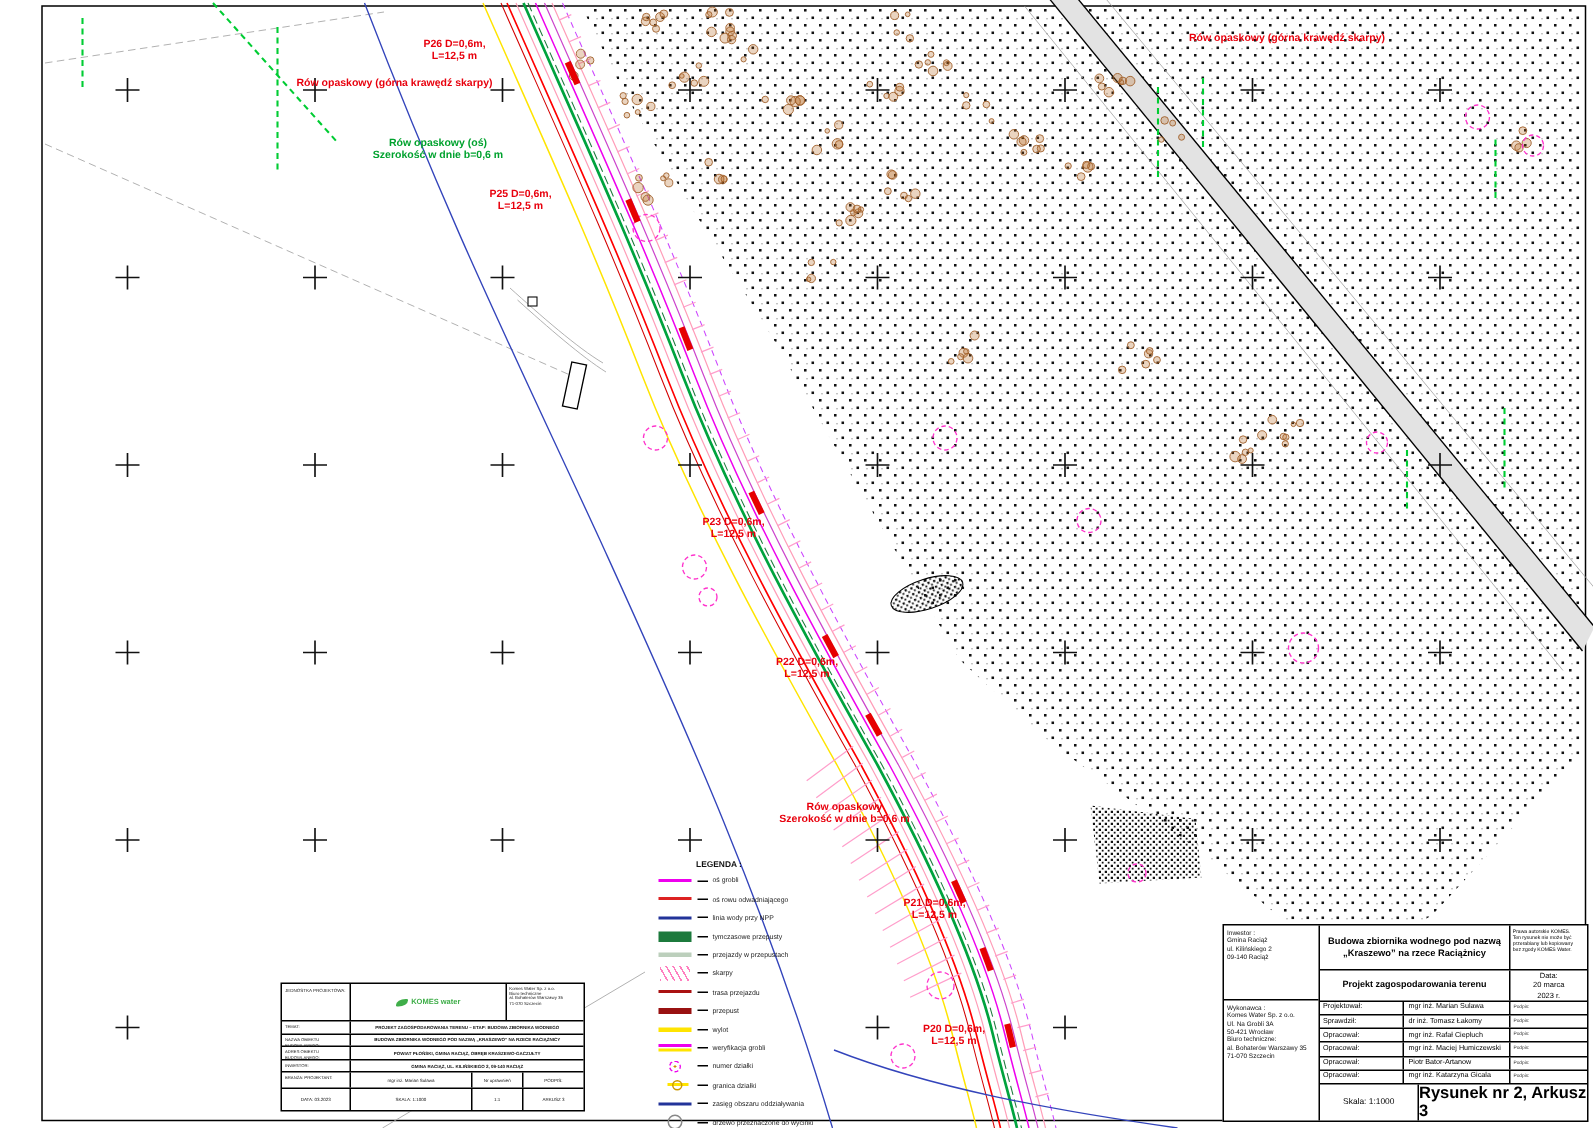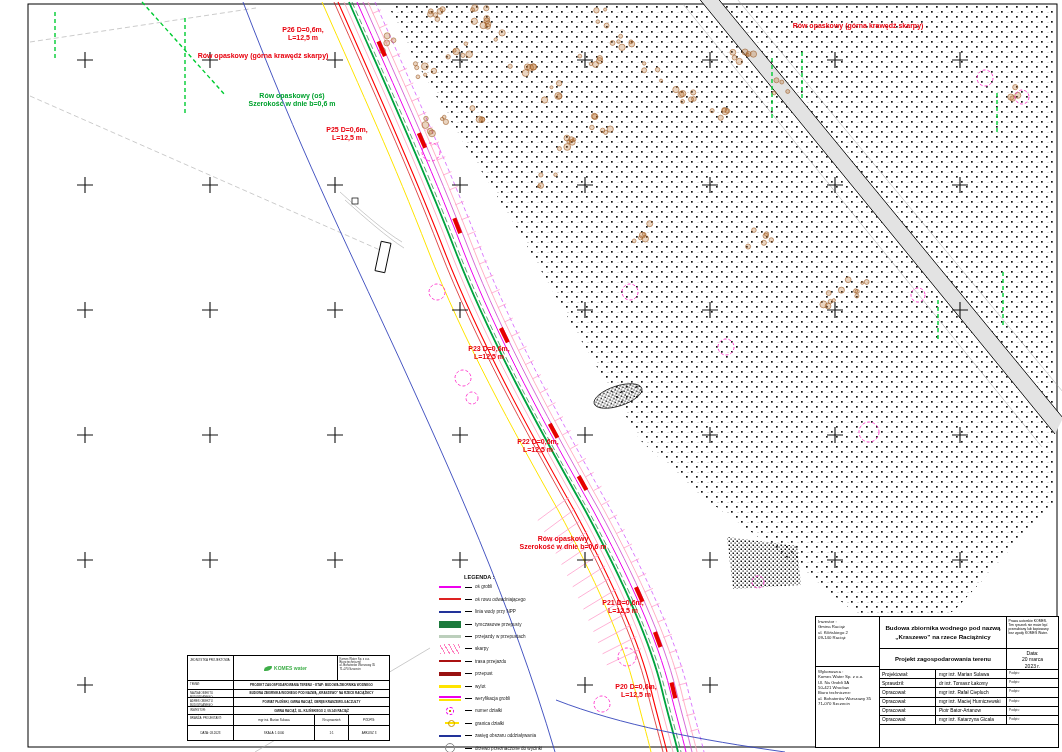--- a/index.html
+++ b/index.html
@@ -671,14 +671,18 @@
           <div class="tb-role">Opracował:</div>
           <div class="tb-name">Piotr Bator-Artanow</div>
           <div class="tb-sign">Podpis:</div>
         </div>
         <div class="tb-role-row">
           <div class="tb-role">Opracował:</div>
           <div class="tb-name">mgr inż. Katarzyna Gicala</div>
           <div class="tb-sign">Podpis:</div>
         </div>
       </div>
+    <div class="tb-bottom">
+      <div class="tb-scale">Skala: 1:1000</div>
+      <div class="tb-drawno">Rysunek nr 2, Arkusz 3</div>
+    </div>
   </div>
 </div>
 
 </body></html>

